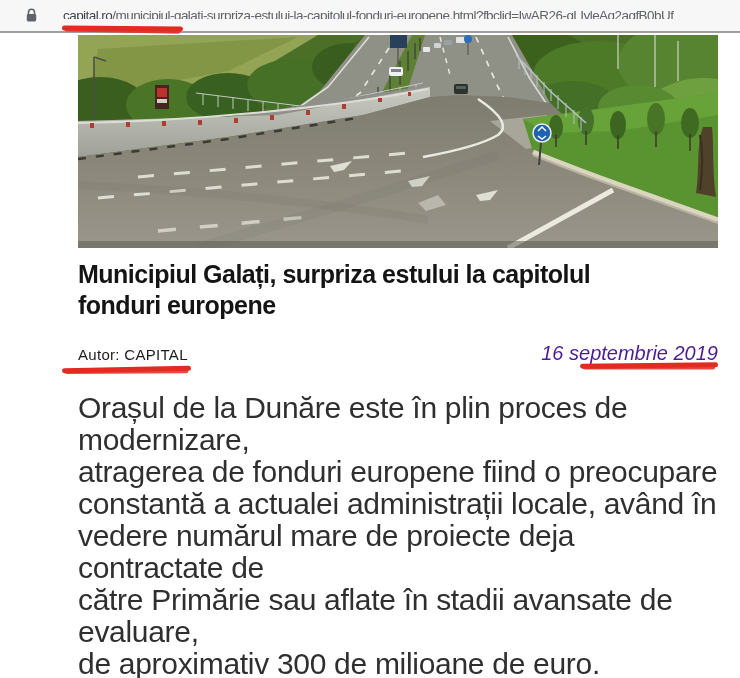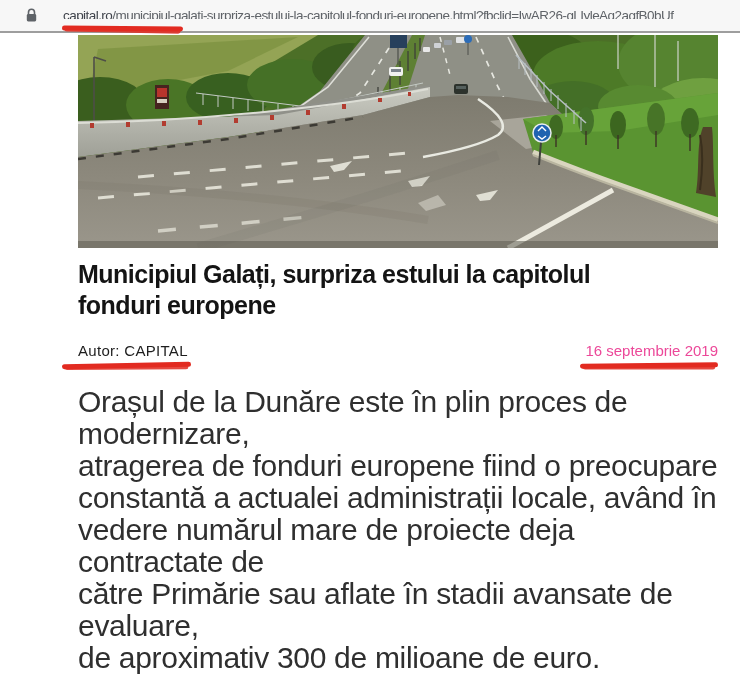--- a/index.html
+++ b/index.html
@@ -26,21 +26,21 @@
 
   
   .article { margin-left:78px; width:640px; }
   .hero { margin-top:2px; width:640px; height:213px; line-height:0; }
   .title { margin-top:11px; font-size:25px; line-height:30.5px; font-weight:bold;
            letter-spacing:-0.5px; color:#141414; white-space:pre-line; }
   .meta { margin-top:22px; display:flex; justify-content:space-between;
           align-items:baseline; }
   .author-wrap { position:relative; font-size:15px; font-weight:normal;
                  letter-spacing:0.3px; color:#1d1d1d; }
-  .date-wrap { position:relative; font-size:15px; color:#ec4899; }
+  .date-wrap { position:relative; font-size:20px; color:#4c1d95;font-style:italic; }
   .body-text { margin-top:27px; font-size:30px; line-height:32px; letter-spacing:-0.3px;
                color:#2f2f2f; white-space:pre-line; }
 </style>
 </head>
 <body>
 
 <div class="urlbar">
   <svg class="lock" width="13" height="15" viewBox="0 0 13 15">
     <path d="M3.5,6 V4.2 a3,3 0 0 1 6,0 V6" fill="none" stroke="#5f6368" stroke-width="1.6"></path>
     <rect x="1.8" y="6" width="9.4" height="7.5" rx="1.4" fill="#5f6368"></rect>

